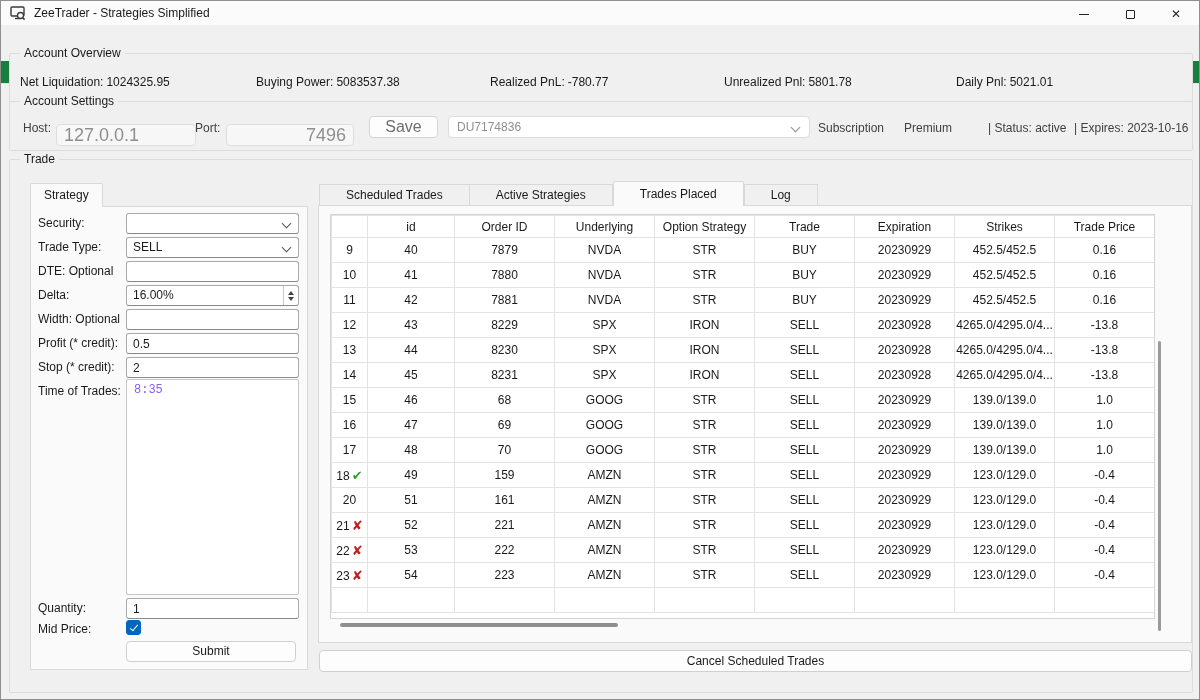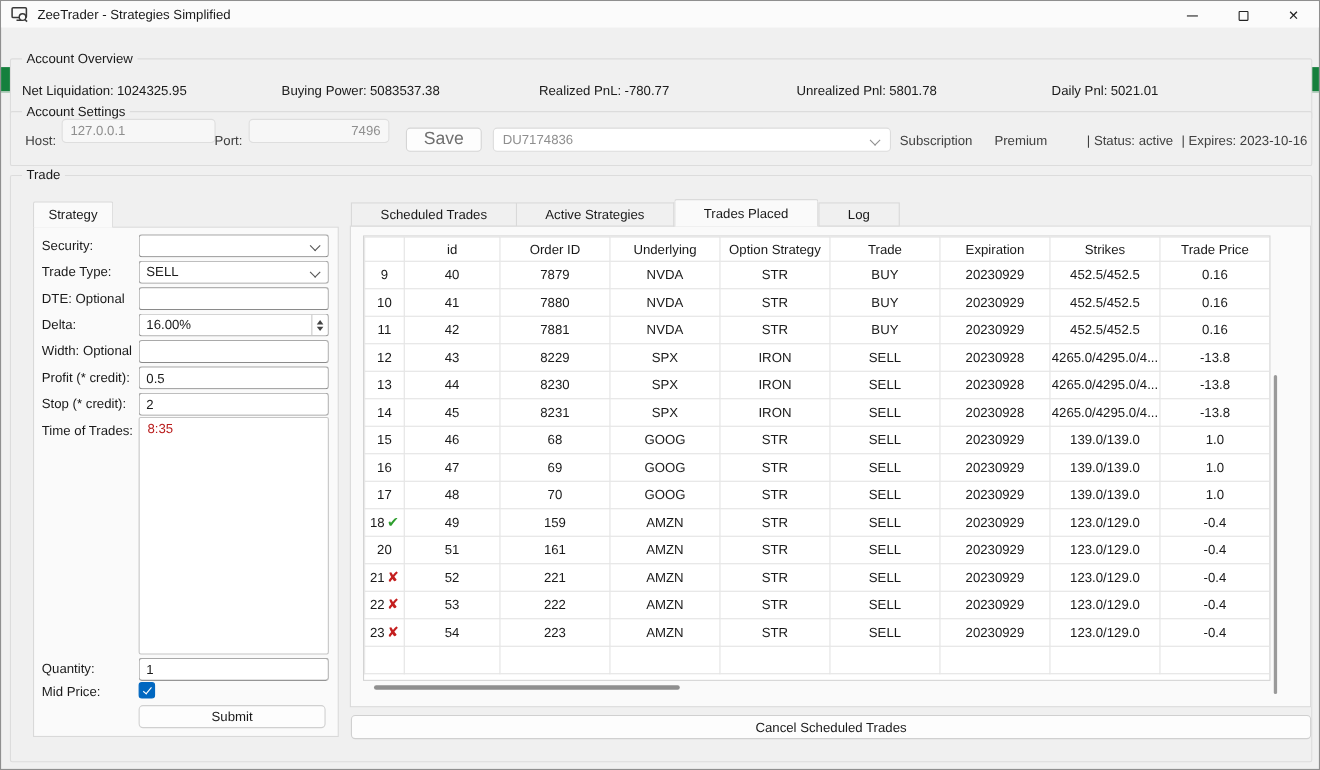--- a/index.html
+++ b/index.html
@@ -23,36 +23,36 @@
   .drag-handle { width:2px; height:15px; border-left:2px dotted #bdbdbd; margin-left:9px; }
   .menu-item { margin-left:11px; padding:2px 6px 3px 6px; }
   
   .groupbox { position:absolute; border:1px solid #dcdcdc; border-radius:2px; background:#f0f0f0; }
   .gb-label { position:absolute; top:-8px; left:10px; background:#f0f0f0; padding:0 4px; font-size:12px; color:#1a1a1a; white-space:nowrap; }
   
   .ao-field { position:absolute; top:21px; white-space:nowrap; }
   .ao-field .val { margin-left:3px; }
   
   .as-text { position:absolute; top:19px; color:#404040; white-space:nowrap; }
-  .as-input { position:absolute; top:6px; height:22px; background:#f7f7f7; border:1px solid #dedede; border-radius:4px; color:#8f8f8f; font-size:12px; padding:0 7px; font-family:inherit; }
+  .as-input { position:absolute; top:22px; height:22px; background:#f7f7f7; border:1px solid #dedede; border-radius:4px; color:#8f8f8f; font-size:18px; padding:0 7px; font-family:inherit; }
   .as-btn { position:absolute; top:14px; height:22px; background:#fdfdfd; border:1px solid #d5d5d5; border-radius:4px; color:#6f6f6f; font-size:16px; text-align:center; line-height:20px; }
   .as-combo { position:absolute; top:14px; height:22px; background:#ffffff; border:1px solid #dcdcdc; border-radius:4px; color:#8f8f8f; line-height:20px; padding:0 8px; }
   .chev { position:absolute; right:10px; top:7px; width:7px; height:7px; border-right:1.4px solid #8f8f8f; border-bottom:1.4px solid #8f8f8f; transform:rotate(45deg); }
   
   .tab-single { position:absolute; left:20px; top:23px; height:24px; padding:0 13px; background:#fafafa; border:1px solid #d9d9d9; border-bottom:none; border-radius:2px 2px 0 0; line-height:22px; z-index:3; }
   .left-panel { position:absolute; left:20px; top:46px; width:278px; height:464px; background:#fafafa; border:1px solid #d9d9d9; z-index:1; }
   .f-label { position:absolute; left:7px; height:21px; line-height:21px; white-space:nowrap; }
   .f-input { position:absolute; left:95px; width:173px; height:21px; border:1px solid #a9a9a9; border-bottom-color:#8a8a8a; border-radius:3px; background:#fff; font-family:inherit; font-size:12px; padding:0 6px; color:#1a1a1a; }
   .f-combo { position:absolute; left:95px; width:173px; height:21px; border:1px solid #a9a9a9; border-bottom-color:#8a8a8a; border-radius:3px; background:#fff; line-height:19px; padding:0 6px; }
   .f-combo .chev { top:6px; right:8px; border-color:#555; }
   .f-spin { position:absolute; left:95px; width:173px; height:21px; border:1px solid #a9a9a9; border-bottom-color:#8a8a8a; border-radius:3px; background:#fff; line-height:19px; padding:0 6px; }
   .spin-btns { position:absolute; right:0; top:0; width:15px; height:19px; border-left:1px solid #c9c9c9; display:flex; flex-direction:column; align-items:center; justify-content:center; gap:2px; }
   .tri-up { width:0; height:0; border-left:3px solid transparent; border-right:3px solid transparent; border-bottom:4px solid #444; }
   .tri-down { width:0; height:0; border-left:3px solid transparent; border-right:3px solid transparent; border-top:4px solid #444; }
-  .f-textarea { position:absolute; left:95px; top:172px; width:173px; height:216px; border:1px solid #c6c6c6; border-radius:2px; background:#fff; font-family:Liberation Sans, sans-serif; font-size:12px; padding:3px 7px; resize:none; color:#b91c1c; }
+  .f-textarea { position:absolute; left:95px; top:172px; width:173px; height:216px; border:1px solid #c6c6c6; border-radius:2px; background:#fff; font-family:Liberation Mono, monospace; font-size:12px; padding:3px 7px; resize:none; color:#8b5cf6; }
   .checkbox { position:absolute; left:95px; width:15px; height:15px; background:#0067c0; border:1px solid #0067c0; border-radius:3px; display:flex; align-items:center; justify-content:center; }
   .checkbox .mark { width:4px; height:8px; border-right:1.6px solid #fff; border-bottom:1.6px solid #fff; transform:rotate(40deg); margin-top:-2px; }
   .btn { background:#fdfdfd; border:1px solid #d0d0d0; border-radius:4px; font-family:inherit; font-size:12px; color:#1a1a1a; text-align:center; }
   .submit-btn { position:absolute; left:95px; top:434px; width:170px; height:21px; line-height:19px; }
   
   .rtabs { position:absolute; left:309px; top:21px; height:25px; display:flex; align-items:flex-end; z-index:3; }
   .rtab { height:22px; line-height:21px; padding:0 26px; background:#f0f0f0; border:1px solid #d9d9d9; border-left-width:0; }
   .rtab:first-child { border-left-width:1px; }
   .rtab.selected { height:25px; line-height:24px; background:#fafafa; border-bottom:none; border-left-width:1px; border-radius:2px 2px 0 0; }
   .rtab.selected + .rtab { border-left-width:1px; }

